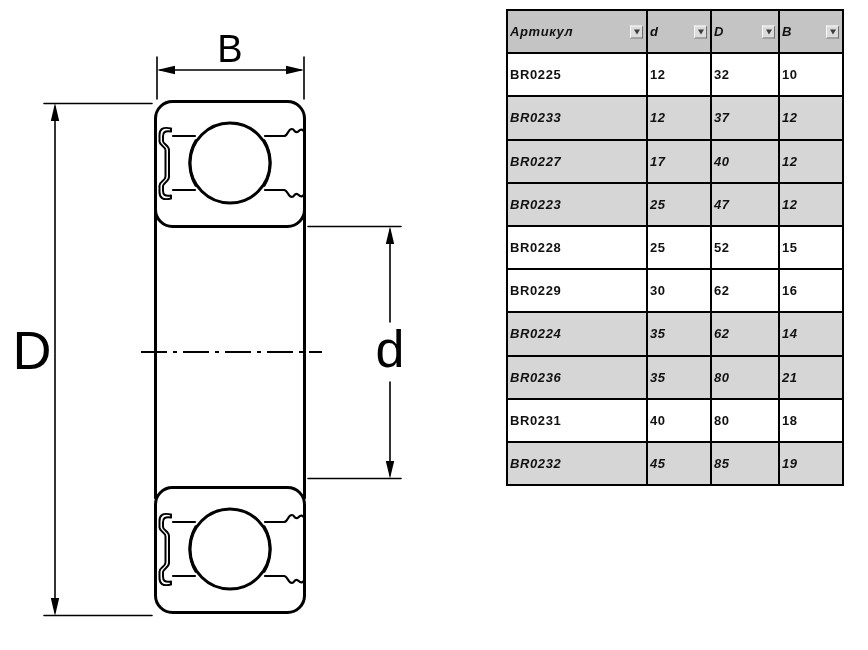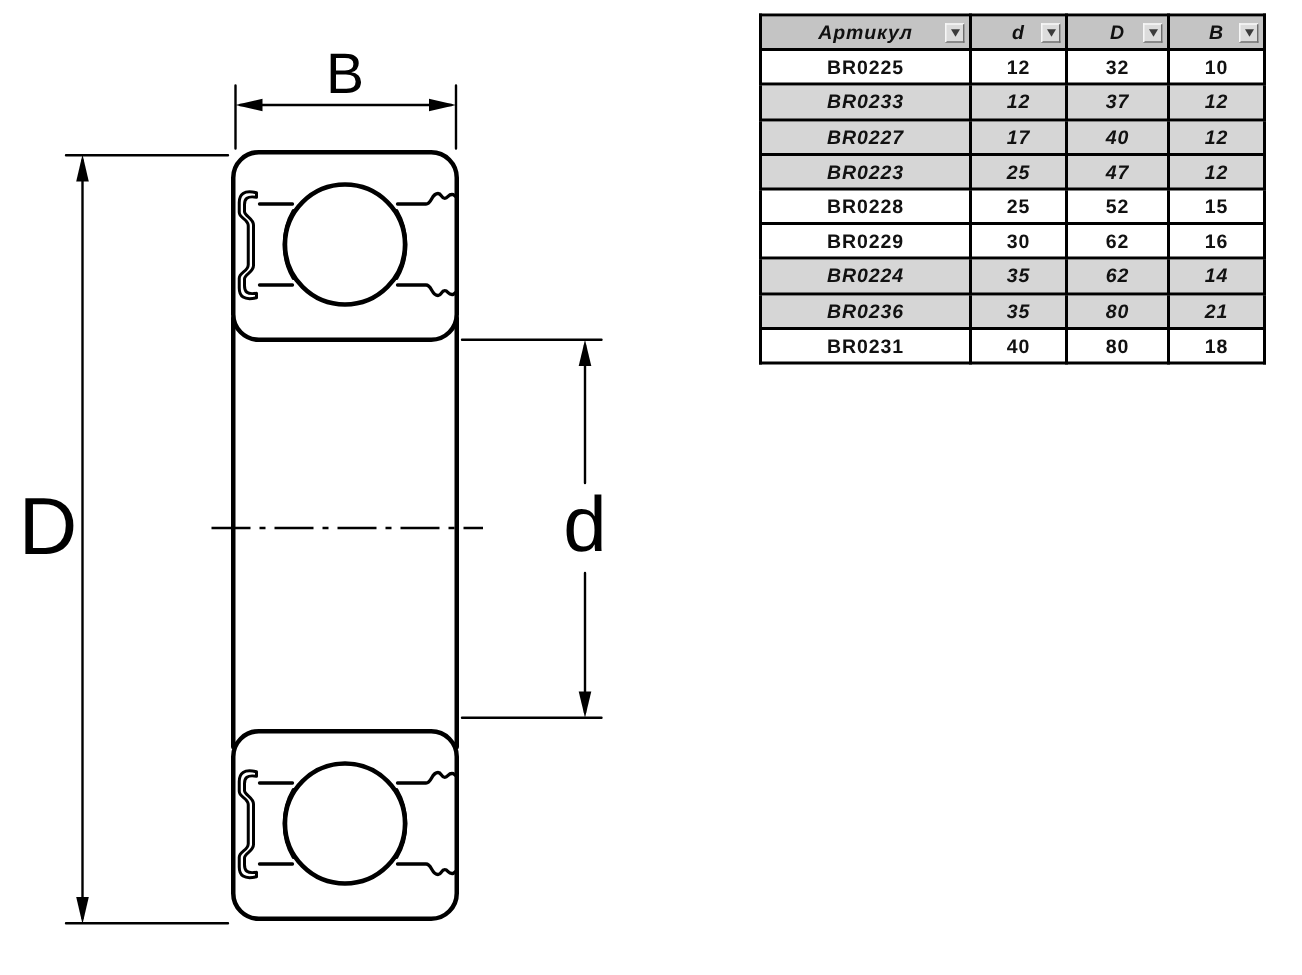--- a/index.html
+++ b/index.html
@@ -9,22 +9,22 @@
   }
   svg text{
     font-family:"Liberation Sans", sans-serif;
     fill:#000;
   }
   
   .panel{position:absolute;left:506px;top:9px;}
   table{border-collapse:collapse;table-layout:fixed;border:2px solid var(--border-color,#000);}
   th,td{
     border:2px solid var(--border-color,#000);
-    height:17.2px;padding:2px 2px;
-    text-align:center;vertical-align:middle;
+    height:17.2px;padding:12px 2px;
+    text-align:left;vertical-align:middle;
     font-weight:bold;font-size:13px;letter-spacing:0.6px;
     color:#111;
     overflow:hidden;white-space:nowrap;
   }
   th{
     background:var(--header-bg,#c4c4c4);
     font-style:italic;
     position:relative;
   }
   td{background:var(--row-bg,#ffffff);}
@@ -205,15 +205,21 @@
           <td>35</td>
           <td>80</td>
           <td>21</td>
         </tr>
         <tr>
           <td>BR0231</td>
           <td>40</td>
           <td>80</td>
           <td>18</td>
         </tr>
+        <tr class="alt">
+          <td>BR0232</td>
+          <td>45</td>
+          <td>85</td>
+          <td>19</td>
+        </tr>
       </tbody>
   </table>
 </div>
 
 </body></html>

